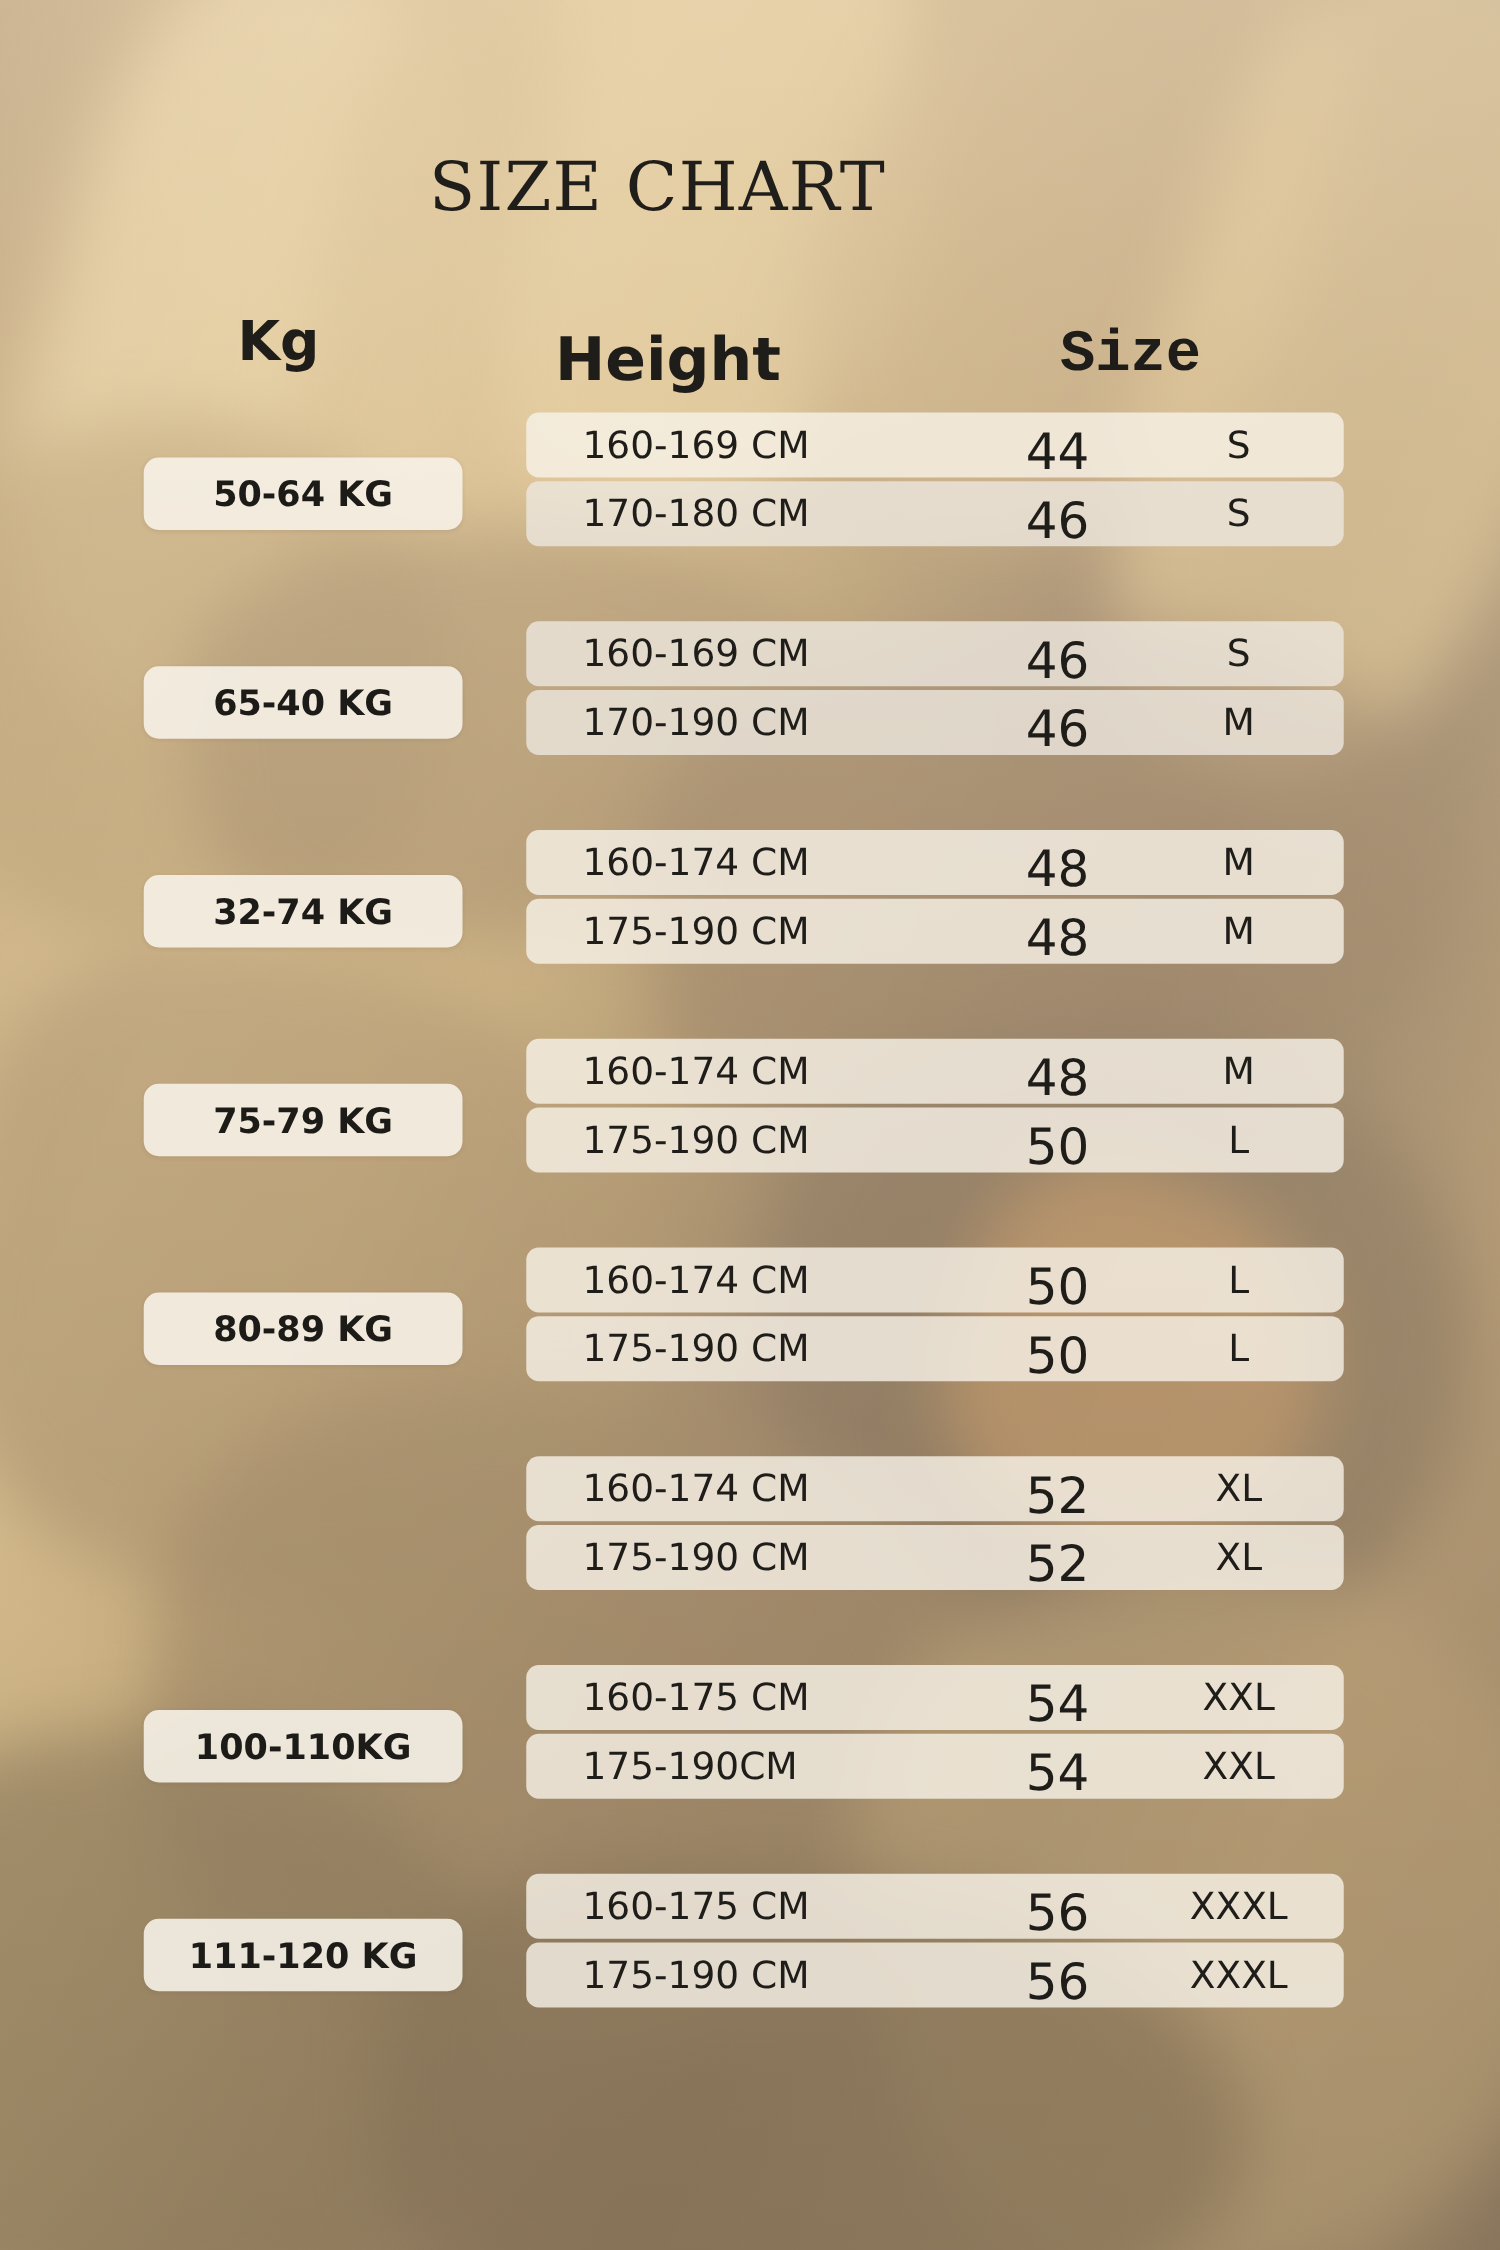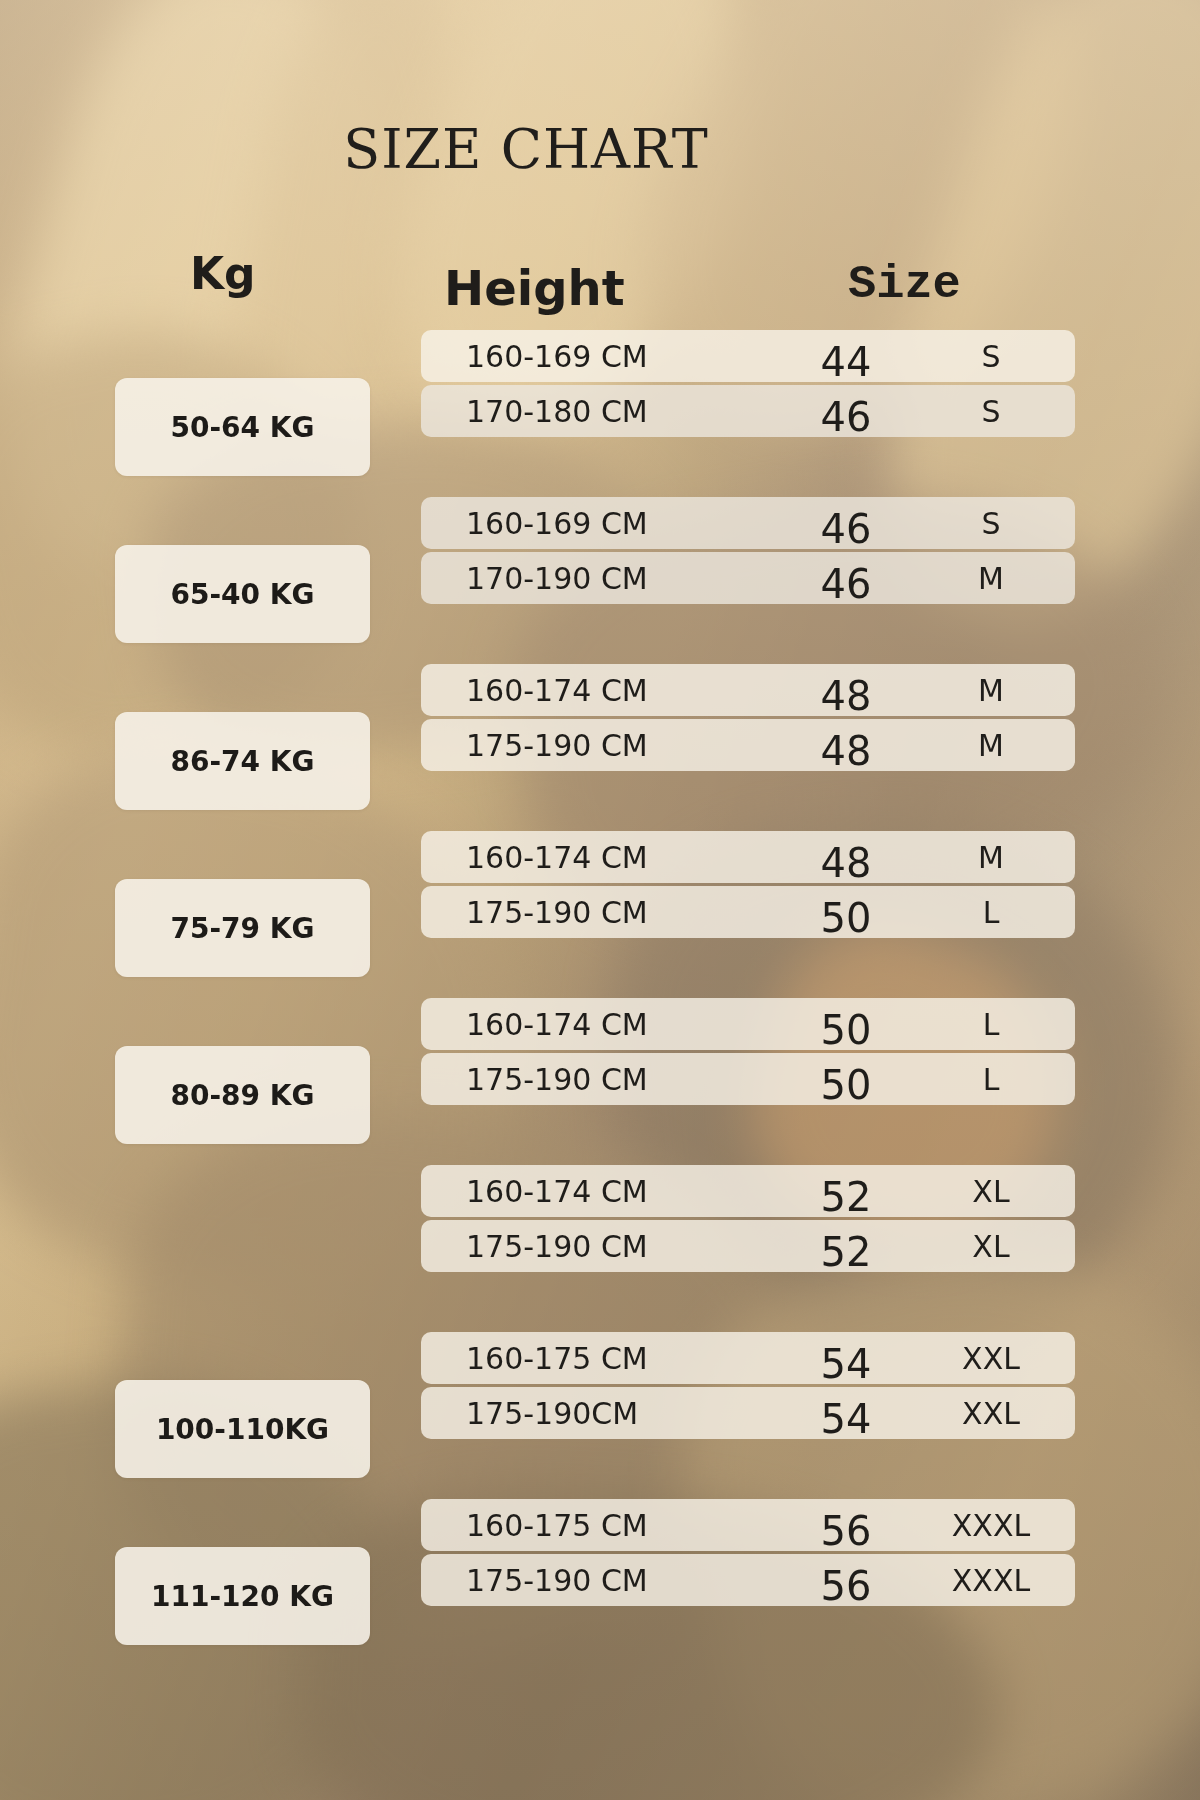--- a/index.html
+++ b/index.html
@@ -131,23 +131,23 @@
     left: 0;
     width: 1200px;
   }
   .group {
     position: relative;
     height: 167px;
   }
   .kg-pill {
     position: absolute;
     left: 115px;
-    top: 48px;
+    top: 36px;
     width: 255px;
-    height: 98px;
+    height: 58px;
     border-radius: 12px;
     background: rgba(247,242,233,.88);
     display: flex;
     align-items: center;
     justify-content: center;
     font-size: 28px;
     font-weight: 700;
     color: #1d1b18;
     box-shadow: 0 1px 3px rgba(90,70,45,.10);
   }
@@ -257,21 +257,21 @@
           </div>
           <div class="row alt">
             <span class="height-cell">170-190 CM</span>
             <span class="num-cell">46</span>
             <span class="size-cell">M</span>
           </div>
         </div>
       </div>
 
       <div class="group">
-        <div class="kg-pill">86-74 KG</div>
+        <div class="kg-pill">32-74 KG</div>
         <div class="rows">
           <div class="row">
             <span class="height-cell">160-174 CM</span>
             <span class="num-cell">48</span>
             <span class="size-cell">M</span>
           </div>
           <div class="row">
             <span class="height-cell">175-190 CM</span>
             <span class="num-cell">48</span>
             <span class="size-cell">M</span>

